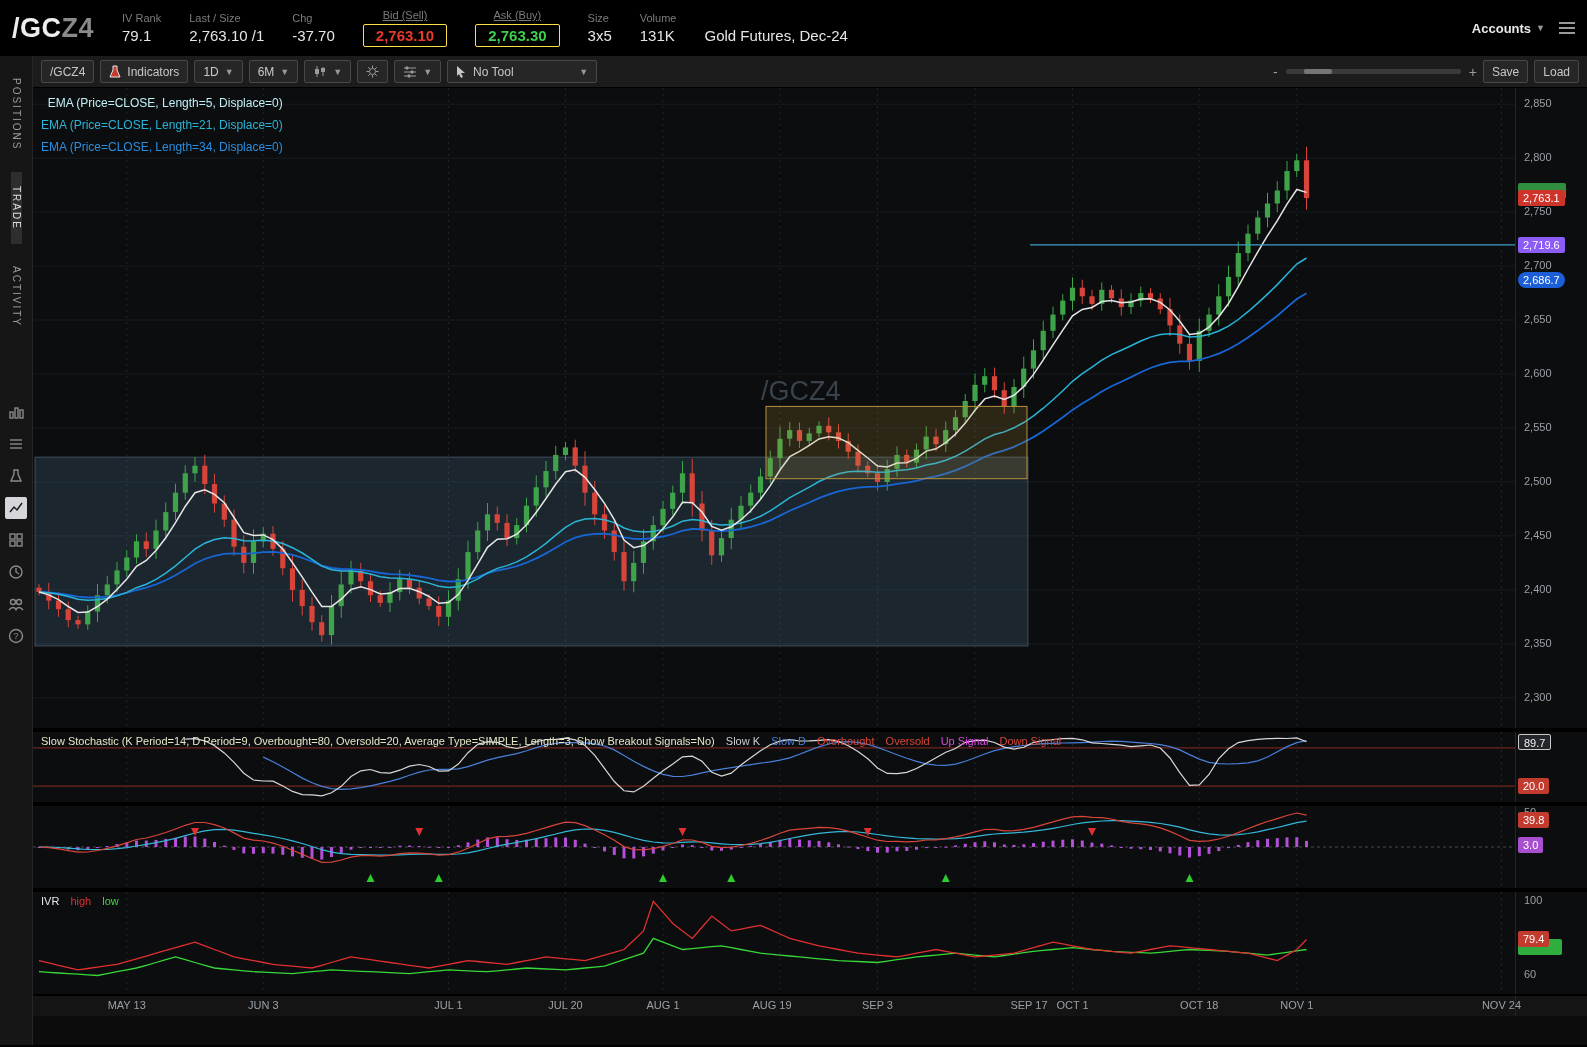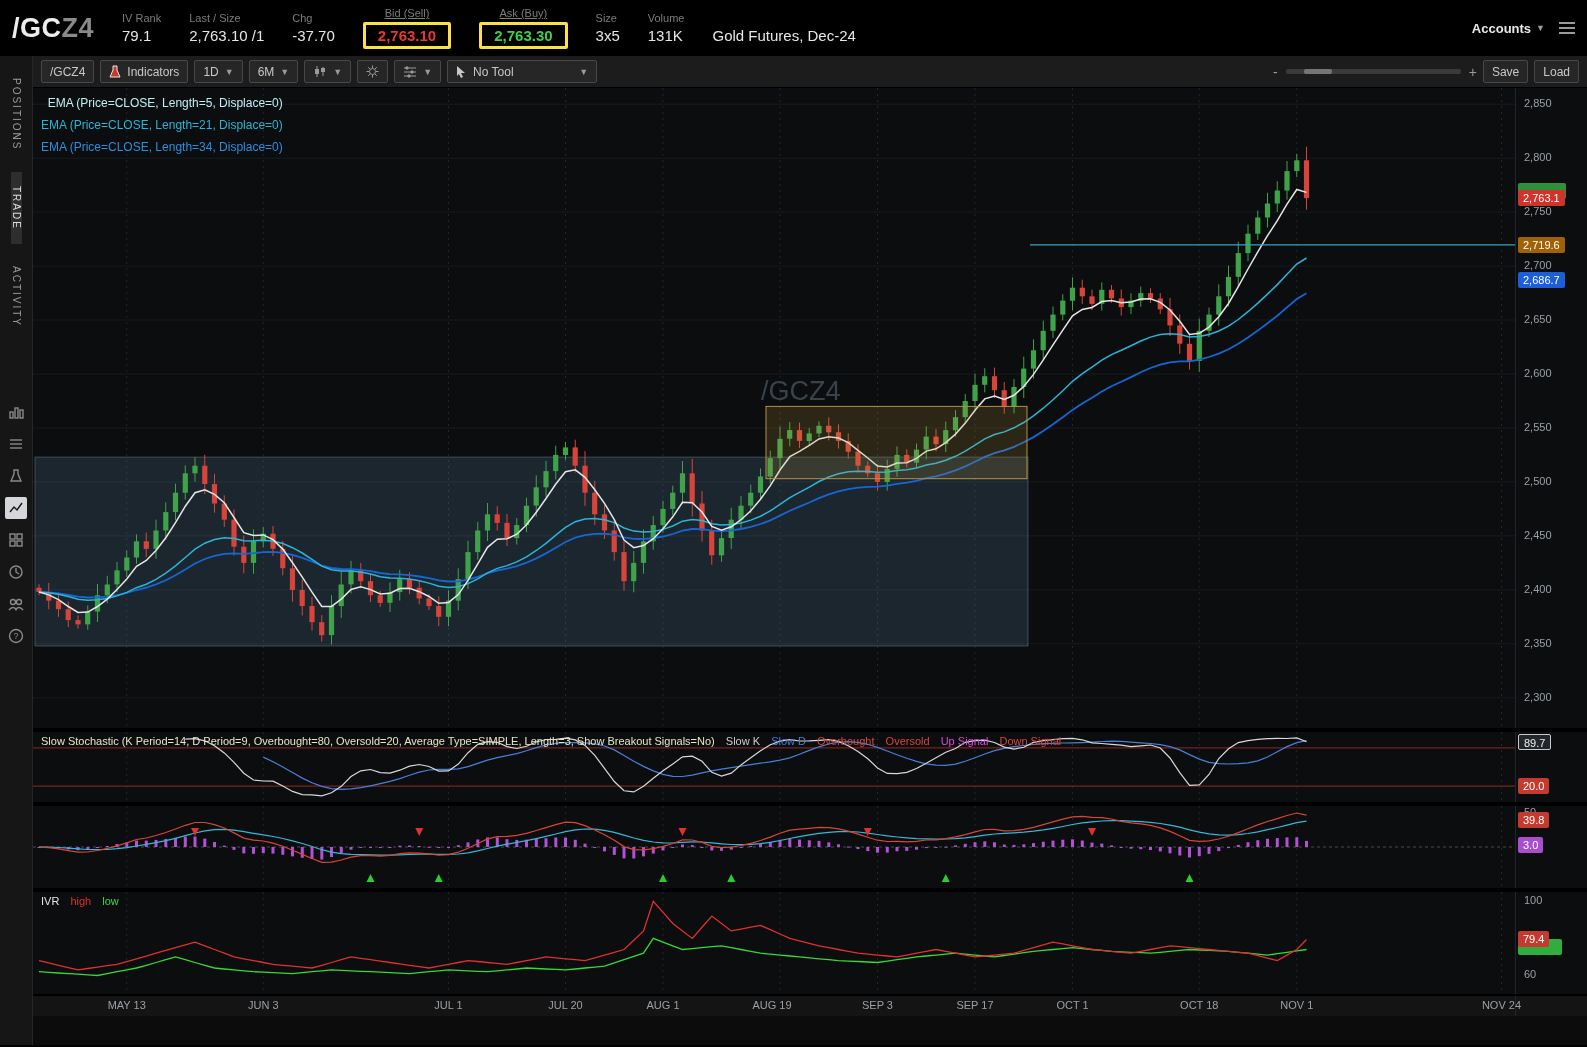--- a/index.html
+++ b/index.html
@@ -9,21 +9,21 @@
 
   
   .hdr { height:56px; background:#000; display:flex; align-items:center; padding:0 12px; gap:28px; flex:0 0 56px;}
   .sym { font-size:27px; font-weight:bold; color:#ededed; letter-spacing:0.5px;}
   .sym .month { color:#8a8a8a; font-weight:bold;}
   .fld { display:flex; flex-direction:column; gap:3px; }
   .fld .lb { font-size:11px; color:#7c7c7c; }
   .fld .lb.u { text-decoration:underline; }
   .fld .vl { font-size:15px; color:#e6e6e6; }
   .red { color:#e8392e; } .grn { color:#3fcf4f; } .dim { color:#9a9a9a; }
-  .qbox { border:3px solid #fde047; border-radius:2px; padding:2px 12px; font-weight:bold; font-size:15px; }
+  .qbox { border:1px solid #fde047; border-radius:2px; padding:2px 12px; font-weight:bold; font-size:15px; }
   .hdr-right { margin-left:auto; display:flex; align-items:center; gap:14px; }
   .accounts { font-size:13px; font-weight:bold; color:#e8e8e8; display:flex; gap:5px; align-items:center;margin-left:40px;}
   .caret { font-size:9px; color:#9a9a9a; }
   .burger { display:flex; flex-direction:column; gap:3px; cursor:pointer;}
   .burger span{ width:16px; height:2px; background:#9a9a9a; display:block;}
 
   
   .body { flex:1; display:flex; }
   .sidebar { width:33px; background:#161616; border-right:1px solid #262626; display:flex; flex-direction:column; align-items:center; }
   .vtab { writing-mode:vertical-rl; font-size:10px; letter-spacing:2px; color:#9a9a9a; padding:14px 0; margin-top:8px; cursor:pointer;}
@@ -572,22 +572,22 @@
               <div class="tick" style="top: 225.04px;">2,650</div>
               <div class="tick" style="top: 279.003px;">2,600</div>
               <div class="tick" style="top: 332.966px;">2,550</div>
               <div class="tick" style="top: 386.929px;">2,500</div>
               <div class="tick" style="top: 440.892px;">2,450</div>
               <div class="tick" style="top: 494.855px;">2,400</div>
               <div class="tick" style="top: 548.818px;">2,350</div>
               <div class="tick" style="top: 602.781px;">2,300</div>
               <div class="bubble" style="background: rgb(47, 143, 63); width: 48px; top: 95.0691px; height: 16px;"></div>
               <div class="bubble" style="background: rgb(207, 52, 42); top: 101.976px; height: 16px;">2,763.1</div>
-              <div class="bubble" style="background: #a16207; top: 148.924px; height: 16px;">2,719.6</div>
-              <div class="bubble" style="background: rgb(27, 94, 216); top: 184.432px; height: 16px;">2,686.7</div>
+              <div class="bubble" style="background: #8b5cf6; top: 148.924px; height: 16px;">2,719.6</div>
+              <div class="bubble" style="background: rgb(27, 94, 216); top: 184.432px; height: 16px; border-radius: 8px;">2,686.7</div>
             </div>
         </div>
 
         <div class="panel" style="height:70px;">
           <div class="plot">
             <svg id="stochSvg" width="1482" height="70">
                 <line x1="93.75" y1="0" x2="93.75" y2="70" stroke="#20262c" stroke-dasharray="2,4"></line>
                 <line x1="230.25" y1="0" x2="230.25" y2="70" stroke="#20262c" stroke-dasharray="2,4"></line>
                 <line x1="415.5" y1="0" x2="415.5" y2="70" stroke="#20262c" stroke-dasharray="2,4"></line>
                 <line x1="532.5" y1="0" x2="532.5" y2="70" stroke="#20262c" stroke-dasharray="2,4"></line>
@@ -823,21 +823,21 @@
 
         <div class="time-axis">
           <div class="ta-plot" id="taPlot">
               <div class="ta-label" style="left: 93.75px;">MAY 13</div>
               <div class="ta-label" style="left: 230.25px;">JUN 3</div>
               <div class="ta-label" style="left: 415.5px;">JUL 1</div>
               <div class="ta-label" style="left: 532.5px;">JUL 20</div>
               <div class="ta-label" style="left: 630px;">AUG 1</div>
               <div class="ta-label" style="left: 739px;">AUG 19</div>
               <div class="ta-label" style="left: 844.5px;">SEP 3</div>
-              <div class="ta-label" style="left: 942px;">SEP 17</div>
+              <div class="ta-label" style="left: 996px;">SEP 17</div>
               <div class="ta-label" style="left: 1039.5px;">OCT 1</div>
               <div class="ta-label" style="left: 1166.25px;">OCT 18</div>
               <div class="ta-label" style="left: 1263.75px;">NOV 1</div>
               <div class="ta-label" style="left: 1468.5px;">NOV 24</div>
             </div>
           <div class="ta-fill"></div>
         </div>
         <div class="bottom-fill"></div>
       </div>
     </div>

